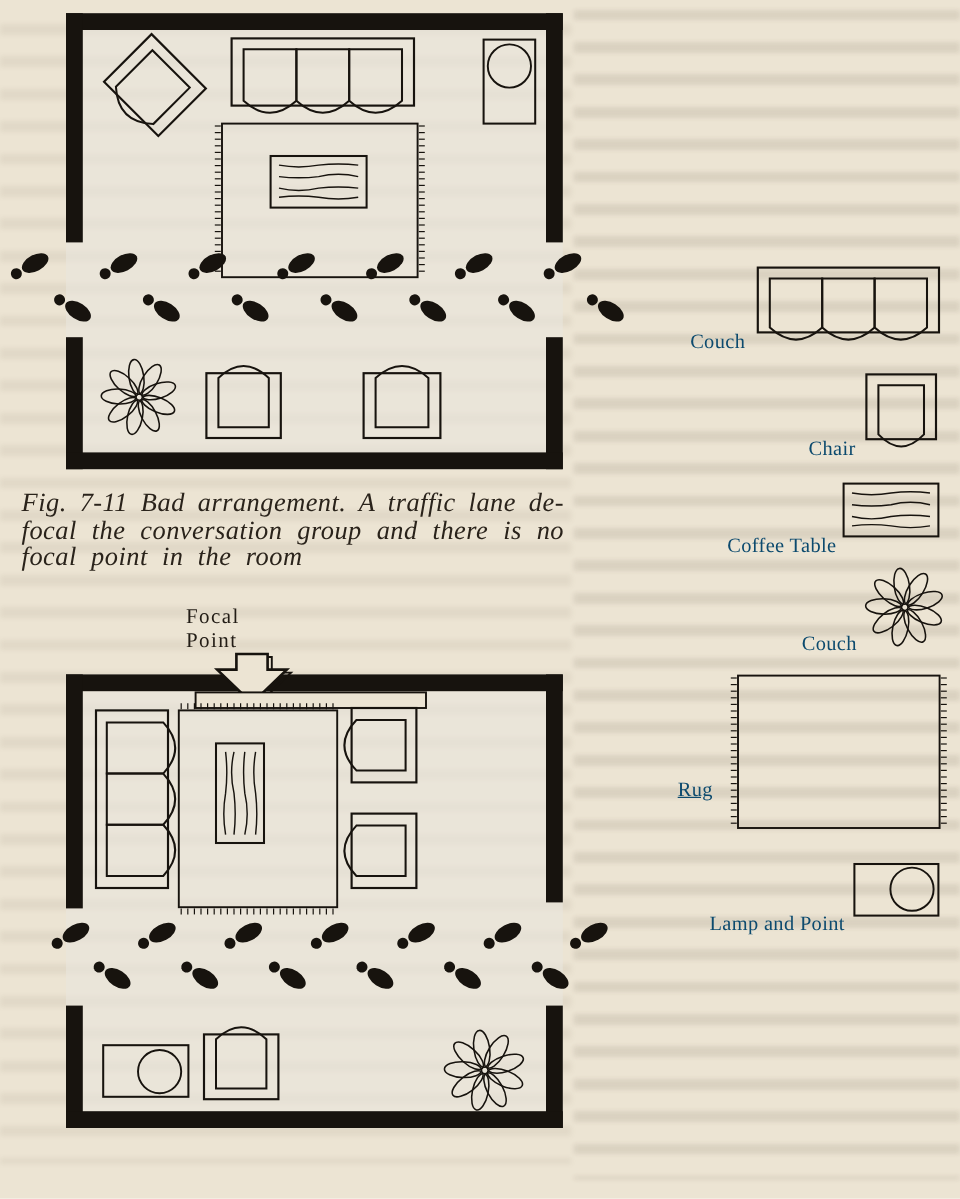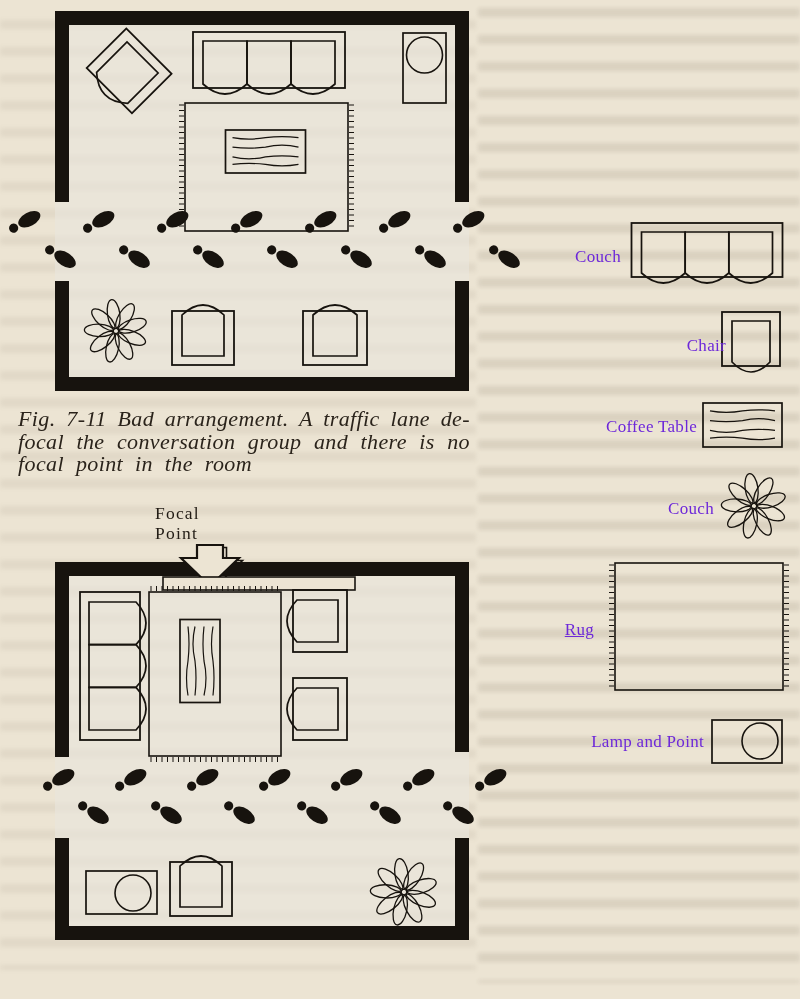--- a/index.html
+++ b/index.html
@@ -27,22 +27,22 @@
   .caption2{
     left:18px;top:972px;width:460px;white-space:nowrap;
     font-style:italic;font-size:19.5px;letter-spacing:0.4px;word-spacing:5px;
     color:#2a231b;
   }
   .focal{
     left:155px;top:503px;width:112px;
     font-size:17.5px;line-height:20px;letter-spacing:1.2px;color:#221c15;
   }
   .legend-label{
-    position:absolute;z-index:3;font-size:17px;color:#6d28d9;
-    white-space:nowrap;text-align:right;letter-spacing:0.3px;
+    position:absolute;z-index:3;font-size:17px;color:#0c4a6e;
+    white-space:nowrap;text-align:right;letter-spacing:0.3px;margin-top:28px;
   }
 </style>
 </head>
 <body>
 
 <div class="page">
 
   <div class="bleed" style="left:0;top:20px;width:476px;height:950px;opacity:.55;"></div>
   <div class="bleed" style="left:478px;top:8px;width:322px;height:975px;opacity:.9;"></div>
 
@@ -515,18 +515,18 @@
     <div class="plain">focal point in the room</div>
   </div>
 
   <div class="txt focal">
     <div>Focal</div>
     <div>Point</div>
   </div>
 
 
   <div class="legend-label" style="right:179px;top:247px;">Couch</div>
-  <div class="legend-label" style="right:74px;top:336px;">Chair</div>
+  <div class="legend-label" style="right:87px;top:336px;">Chair</div>
   <div class="legend-label" style="right:103px;top:417px;">Coffee Table</div>
   <div class="legend-label" style="right:86px;top:499px;">Couch</div>
   <div class="legend-label" style="right:206px;top:620px;text-decoration:underline;">Rug</div>
   <div class="legend-label" style="right:96px;top:732px;">Lamp and Point</div>
 </div>
 
 </body></html>

